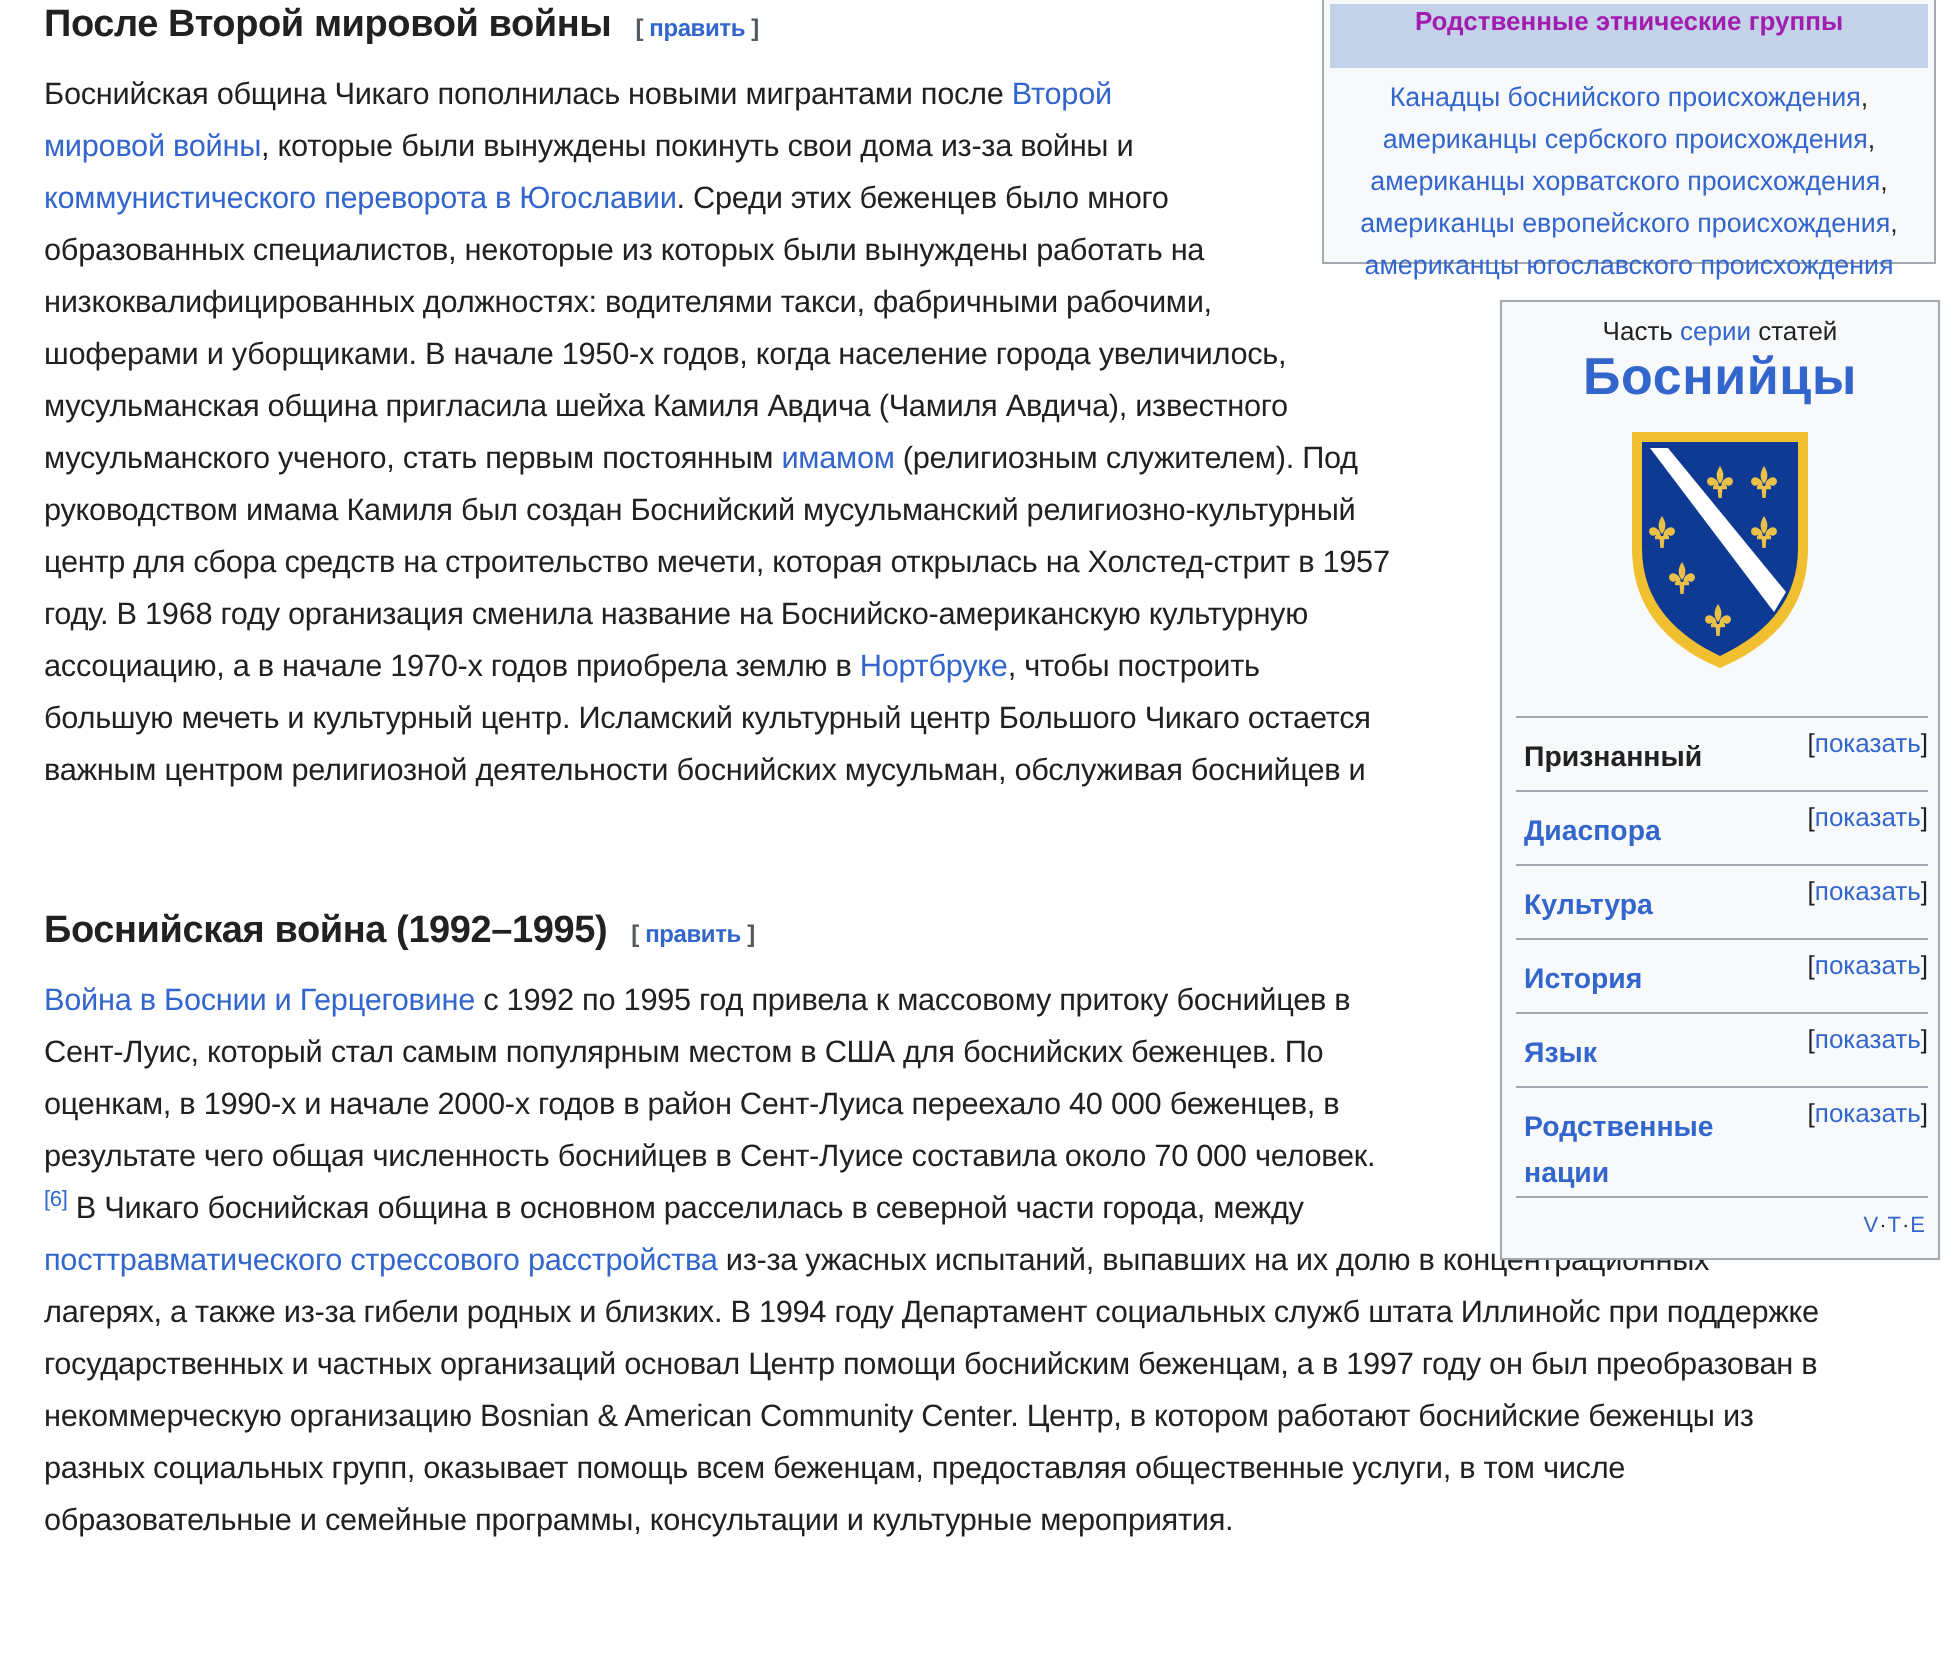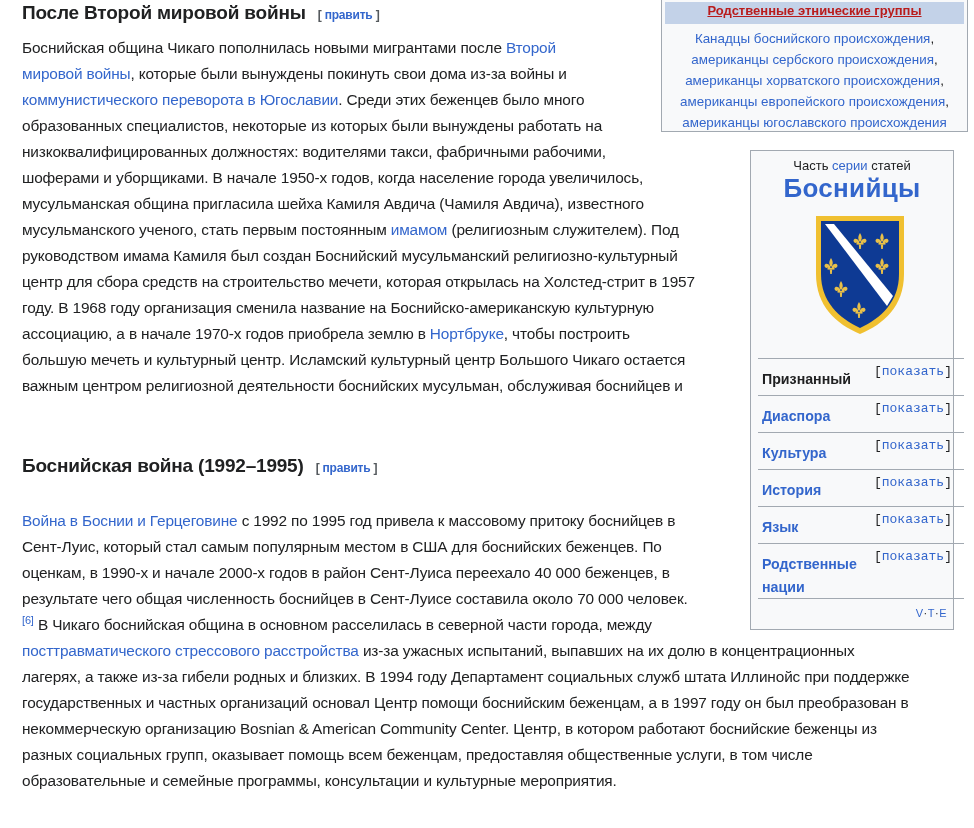--- a/index.html
+++ b/index.html
@@ -11,34 +11,34 @@
   .edit { font-weight:bold; font-size:12px; color:#54595d; margin-left:12px; }
   .edit .link { color:#3366cc; }
   .para { position:absolute; left:22px; font-size:15.4px; line-height:26px; color:#202122; letter-spacing:-0.15px; }
   .para p { margin:0; white-space:nowrap; }
   sup { font-size:11px; vertical-align:super; line-height:0; }
 
   
   .related { position:absolute; left:661px; top:-2px; width:307px; height:134px;
              border:1px solid #a2a9b1; background:#f8f9fa; box-sizing:border-box; }
   .related .rh { background:#c3d2e8; margin:3px 3px 0 3px; text-align:center; font-weight:bold;
-                 font-size:13px; height:22px; line-height:17px; color:#b91c1c;text-decoration:underline; }
+                 font-size:13px; height:32px; line-height:17px; color:#a21caf; }
   .related .rb { text-align:center; font-size:13.4px; line-height:21px; padding-top:4px; color:#202122; }
 
   
-  .sidebar { position:absolute; left:750px; top:150px; width:204px; height:480px;
+  .sidebar { position:absolute; left:750px; top:150px; width:220px; height:480px;
              border:1px solid #a2a9b1; background:#f8f9fa; box-sizing:border-box; }
   .sb-pre { position:absolute; top:7px; left:0; width:100%; text-align:center; font-size:13px; color:#202122; }
   .sb-title { position:absolute; top:22px; left:0; width:100%; text-align:center; font-size:26px;
               font-weight:bold; color:#3366cc; letter-spacing:0.3px; }
   .sb-shield { position:absolute; left:63px; top:63px; width:92px; height:122px; }
   .sb-row { position:absolute; left:7px; width:206px; border-top:1px solid #a2a9b1; box-sizing:border-box; }
   .sb-row .lbl { position:absolute; left:4px; top:9px; font-weight:bold; font-size:14.2px; color:#3366cc; line-height:23px; }
   .sb-row .lbl.dark { color:#202122; }
-  .sb-row .show { position:absolute; right:12px; top:5px; font-size:13px; color:#202122;font-family:Liberation Mono, monospace; }
+  .sb-row .show { position:absolute; right:0px; top:5px; font-size:13px; color:#202122; }
   .sb-row .show .link { color:#3366cc; }
   .sb-vte { position:absolute; right:6px; bottom:10px; font-size:11px; color:#3366cc; letter-spacing:0.5px; }
   .sb-vte .dot { color:#202122; }
 </style>
 </head>
 <body>
 
 <div class="h2" style="top:2px;">
   <span>После Второй мировой войны</span><span class="edit"><span>[ </span><span class="link">править</span><span> ]</span></span>
 </div>
@@ -57,21 +57,21 @@
     <p><span>году. В 1968 году организация сменила название на Боснийско-американскую культурную</span></p>
     <p><span>ассоциацию, а в начале 1970-х годов приобрела землю в </span><a class="link">Нортбруке</a><span>, чтобы построить</span></p>
     <p><span>большую мечеть и культурный центр. Исламский культурный центр Большого Чикаго остается</span></p>
     <p><span>важным центром религиозной деятельности боснийских мусульман, обслуживая боснийцев и</span></p>
   </div>
 
 <div class="h2" style="top:455px;">
   <span>Боснийская война (1992–1995)</span><span class="edit"><span>[ </span><span class="link">править</span><span> ]</span></span>
 </div>
 
-<div class="para" id="p2" style="top:488px;margin-top:20px;">
+<div class="para" id="p2" style="top:488px;">
     <p><a class="link">Война в Боснии и Герцеговине</a><span> с 1992 по 1995 год привела к массовому притоку боснийцев в</span></p>
     <p><span>Сент-Луис, который стал самым популярным местом в США для боснийских беженцев. По</span></p>
     <p><span>оценкам, в 1990-х и начале 2000-х годов в район Сент-Луиса переехало 40 000 беженцев, в</span></p>
     <p><span>результате чего общая численность боснийцев в Сент-Луисе составила около 70 000 человек.</span></p>
     <p><sup><a class="link">[6]</a></sup><span> В Чикаго боснийская община в основном расселилась в северной части города, между</span></p>
     <p><a class="link">посттравматического стрессового расстройства</a><span> из-за ужасных испытаний, выпавших на их долю в концентрационных</span></p>
     <p><span>лагерях, а также из-за гибели родных и близких. В 1994 году Департамент социальных служб штата Иллинойс при поддержке</span></p>
     <p><span>государственных и частных организаций основал Центр помощи боснийским беженцам, а в 1997 году он был преобразован в</span></p>
     <p><span>некоммерческую организацию Bosnian &amp; American Community Center. Центр, в котором работают боснийские беженцы из</span></p>
     <p><span>разных социальных групп, оказывает помощь всем беженцам, предоставляя общественные услуги, в том числе</span></p>

